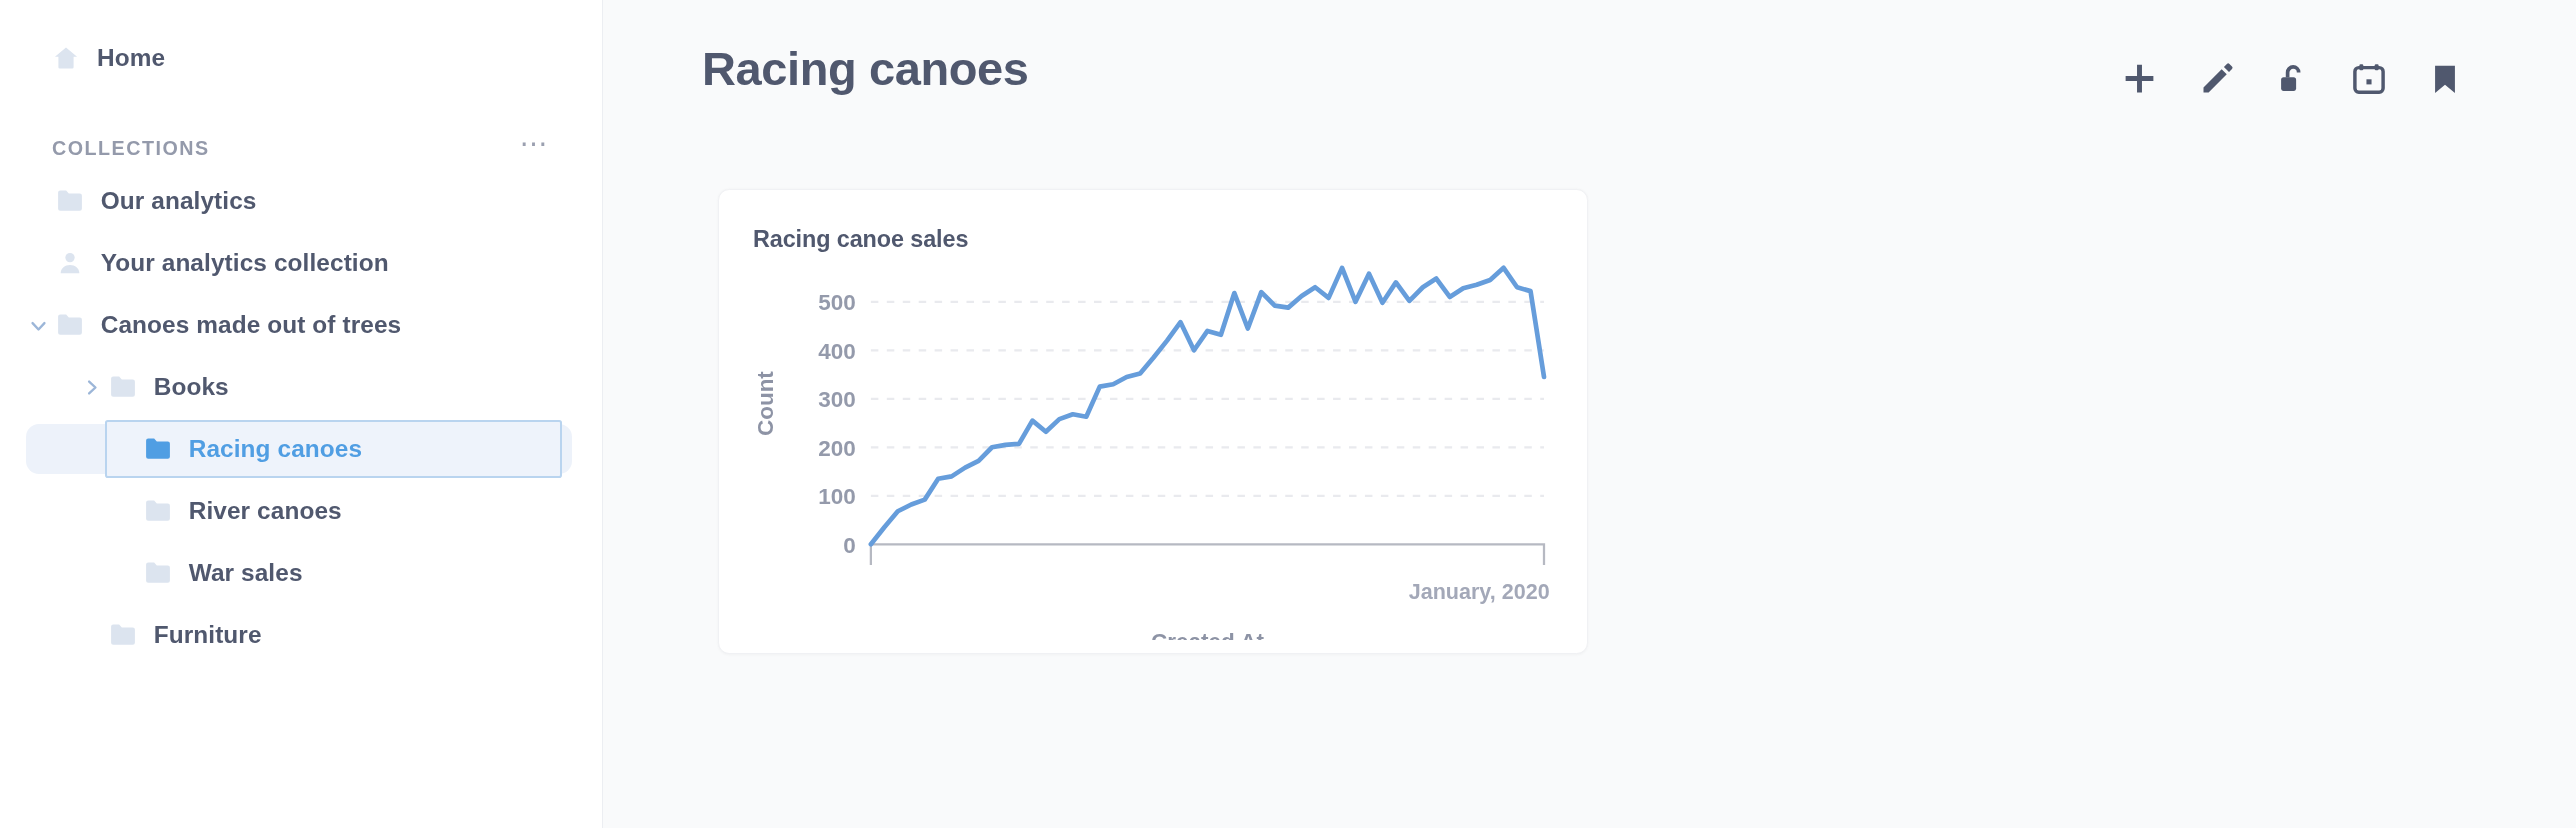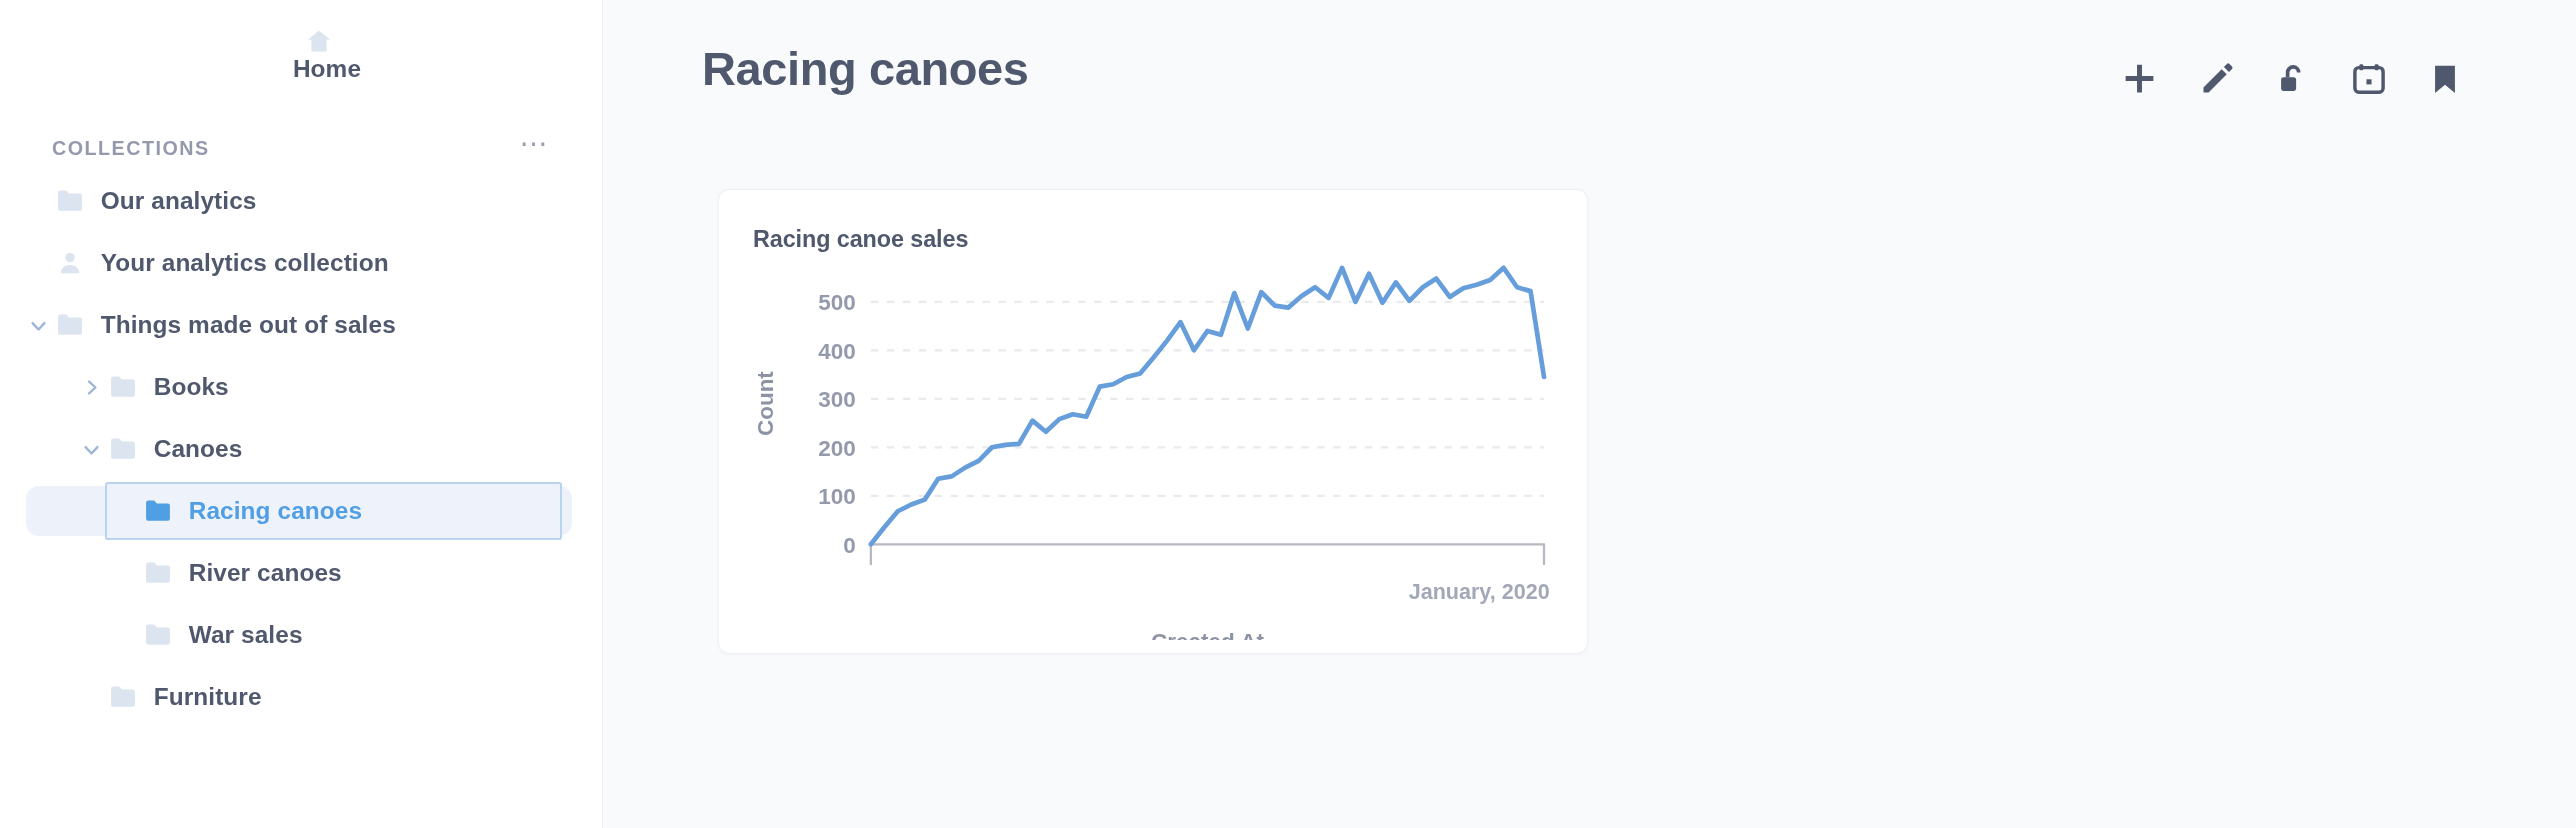--- a/index.html
+++ b/index.html
@@ -33,21 +33,20 @@
     display: flex;
     align-items: center;
     height: 62px;
     position: relative;
     cursor: pointer;
     box-sizing: border-box;
   }
   .home-row {
     padding-left: 52px;
     margin-top: 27px;
-    flex-direction: column;
   }
   .nav-label {
     font-size: 24.4px;
     font-weight: bold;
     color: #50586e;
     letter-spacing: 0.1px;
     white-space: nowrap;
   }
   .nav-label.active { color: #509ee3; }
 
@@ -265,51 +264,36 @@
             <span class="chev">
               <svg width="19" height="19" viewBox="0 0 24 24">
                 <path fill="none" stroke="#9cb6d8" stroke-width="3" stroke-linecap="round" stroke-linejoin="round" d="M4.5 9 12 17l7.5-8"></path>
               </svg>
             </span>
             <span class="icon folder-ic">
               <svg width="28" height="24.4" viewBox="0 0 24 20">
                 <path fill="#dce4ef" d="M1.8 2.6A1.8 1.8 0 0 1 3.6.8h5.1l2.3 2.6h9.4a1.8 1.8 0 0 1 1.8 1.8v11.2a1.8 1.8 0 0 1-1.8 1.8H3.6a1.8 1.8 0 0 1-1.8-1.8V2.6z"></path>
               </svg>
             </span>
-            <span class="nav-label">Things made out of sales</span>
+            <span class="nav-label">Canoes made out of trees</span>
           </span>
         </div>
         <div class="nav-row lvl1">
           <span class="row-content">
             <span class="chev">
               <svg width="19" height="19" viewBox="0 0 24 24">
                 <path fill="none" stroke="#9cb6d8" stroke-width="3" stroke-linecap="round" stroke-linejoin="round" d="M9 4.5 17 12l-8 7.5"></path>
               </svg>
             </span>
             <span class="icon folder-ic">
               <svg width="28" height="24.4" viewBox="0 0 24 20">
                 <path fill="#dce4ef" d="M1.8 2.6A1.8 1.8 0 0 1 3.6.8h5.1l2.3 2.6h9.4a1.8 1.8 0 0 1 1.8 1.8v11.2a1.8 1.8 0 0 1-1.8 1.8H3.6a1.8 1.8 0 0 1-1.8-1.8V2.6z"></path>
               </svg>
             </span>
             <span class="nav-label">Books</span>
-          </span>
-        </div>
-        <div class="nav-row lvl1">
-          <span class="row-content">
-            <span class="chev">
-              <svg width="19" height="19" viewBox="0 0 24 24">
-                <path fill="none" stroke="#9cb6d8" stroke-width="3" stroke-linecap="round" stroke-linejoin="round" d="M4.5 9 12 17l7.5-8"></path>
-              </svg>
-            </span>
-            <span class="icon folder-ic">
-              <svg width="28" height="24.4" viewBox="0 0 24 20">
-                <path fill="#dce4ef" d="M1.8 2.6A1.8 1.8 0 0 1 3.6.8h5.1l2.3 2.6h9.4a1.8 1.8 0 0 1 1.8 1.8v11.2a1.8 1.8 0 0 1-1.8 1.8H3.6a1.8 1.8 0 0 1-1.8-1.8V2.6z"></path>
-              </svg>
-            </span>
-            <span class="nav-label">Canoes</span>
           </span>
         </div>
         <div class="nav-row lvl2">
           <span class="selected-bar"></span>
           <span class="drag-box"></span>
           <span class="row-content">
             <span class="chev empty">
               <svg width="19" height="19" viewBox="0 0 24 24">
                 <path fill="none" stroke="#9cb6d8" stroke-width="3" stroke-linecap="round" stroke-linejoin="round" d="M9 4.5 17 12l-8 7.5"></path>
               </svg>

